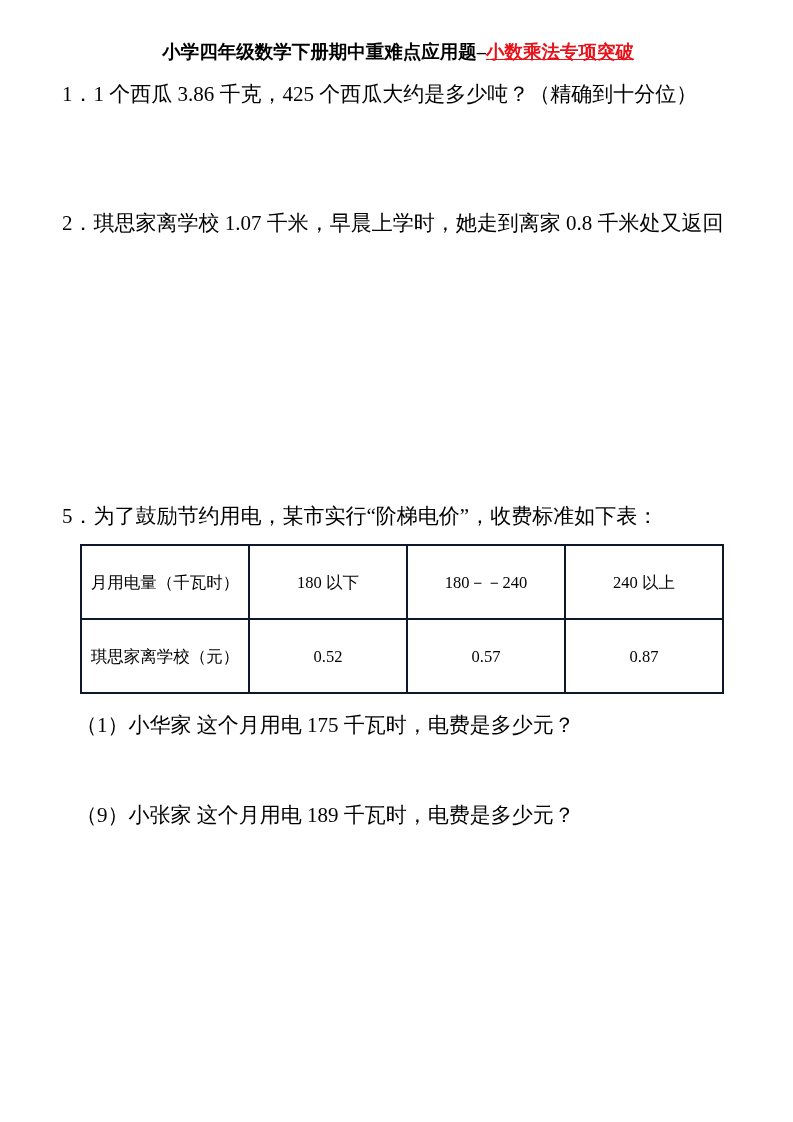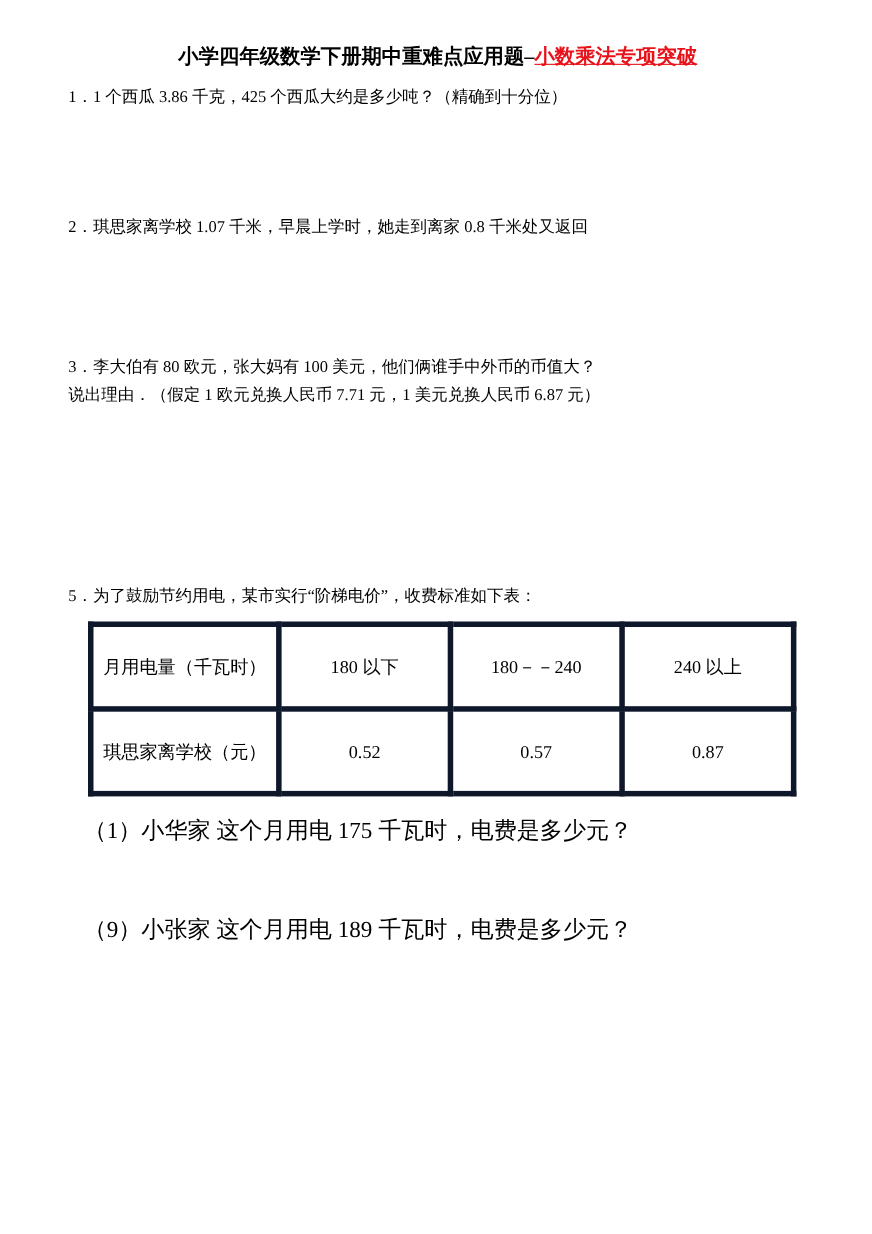--- a/index.html
+++ b/index.html
@@ -39,38 +39,38 @@
     white-space: nowrap;
   }
   .title .t-black {
     color: #000000;
   }
   .title .t-red {
     color: #e8121a;
     text-decoration: underline;
   }
   .q {
-    font-size: 15px;
+    font-size: 21px;
     line-height: 1.75;
     margin: 0;
     text-align: left;
   }
   .q-1 { margin-top: 2px; }
   .gap-lg { height: 92px; }
   .gap-md { height: 100px; }
   .gap-xs { height: 56px; }
 
   table.rates {
     border-collapse: collapse;
     margin: 10px 0 0 18px;
     width: 644px;
     table-layout: fixed;
   }
   table.rates td {
-    border: 5px solid #0f172a;
+    border: 2px solid #0f172a;
     font-size: 16.5px;
     text-align: center;
     vertical-align: middle;
     padding: 10px 4px;
     line-height: 1.55;
     height: 52px;
   }
   table.rates td.head {
     width: 158px;
   }
@@ -97,24 +97,20 @@
     </p>
 
     <div class="gap-lg"></div>
 
     <p class="q">
       <span>2．</span><span>琪思家离学校 1.07 千米，早晨上学时，她走到离家 0.8 千米处又返回</span><br>
     </p>
 
     <div class="gap-md"></div>
 
-    <p class="q">
-      <span>3．</span><span>李大伯有 80 欧元，张大妈有 100 美元，他们俩谁手中外币的币值大？</span><br>
-      <span>说出理由．（假定 1 欧元兑换人民币 7.71 元，1 美元兑换人民币 6.87 元）</span>
-    </p>
 
     <div class="gap-md"></div>
 
 
     <div class="gap-xs"></div>
 
     <p class="q">
       <span>5．</span><span>为了鼓励节约用电，某市实行“阶梯电价”，收费标准如下表：</span>
     </p>
 

